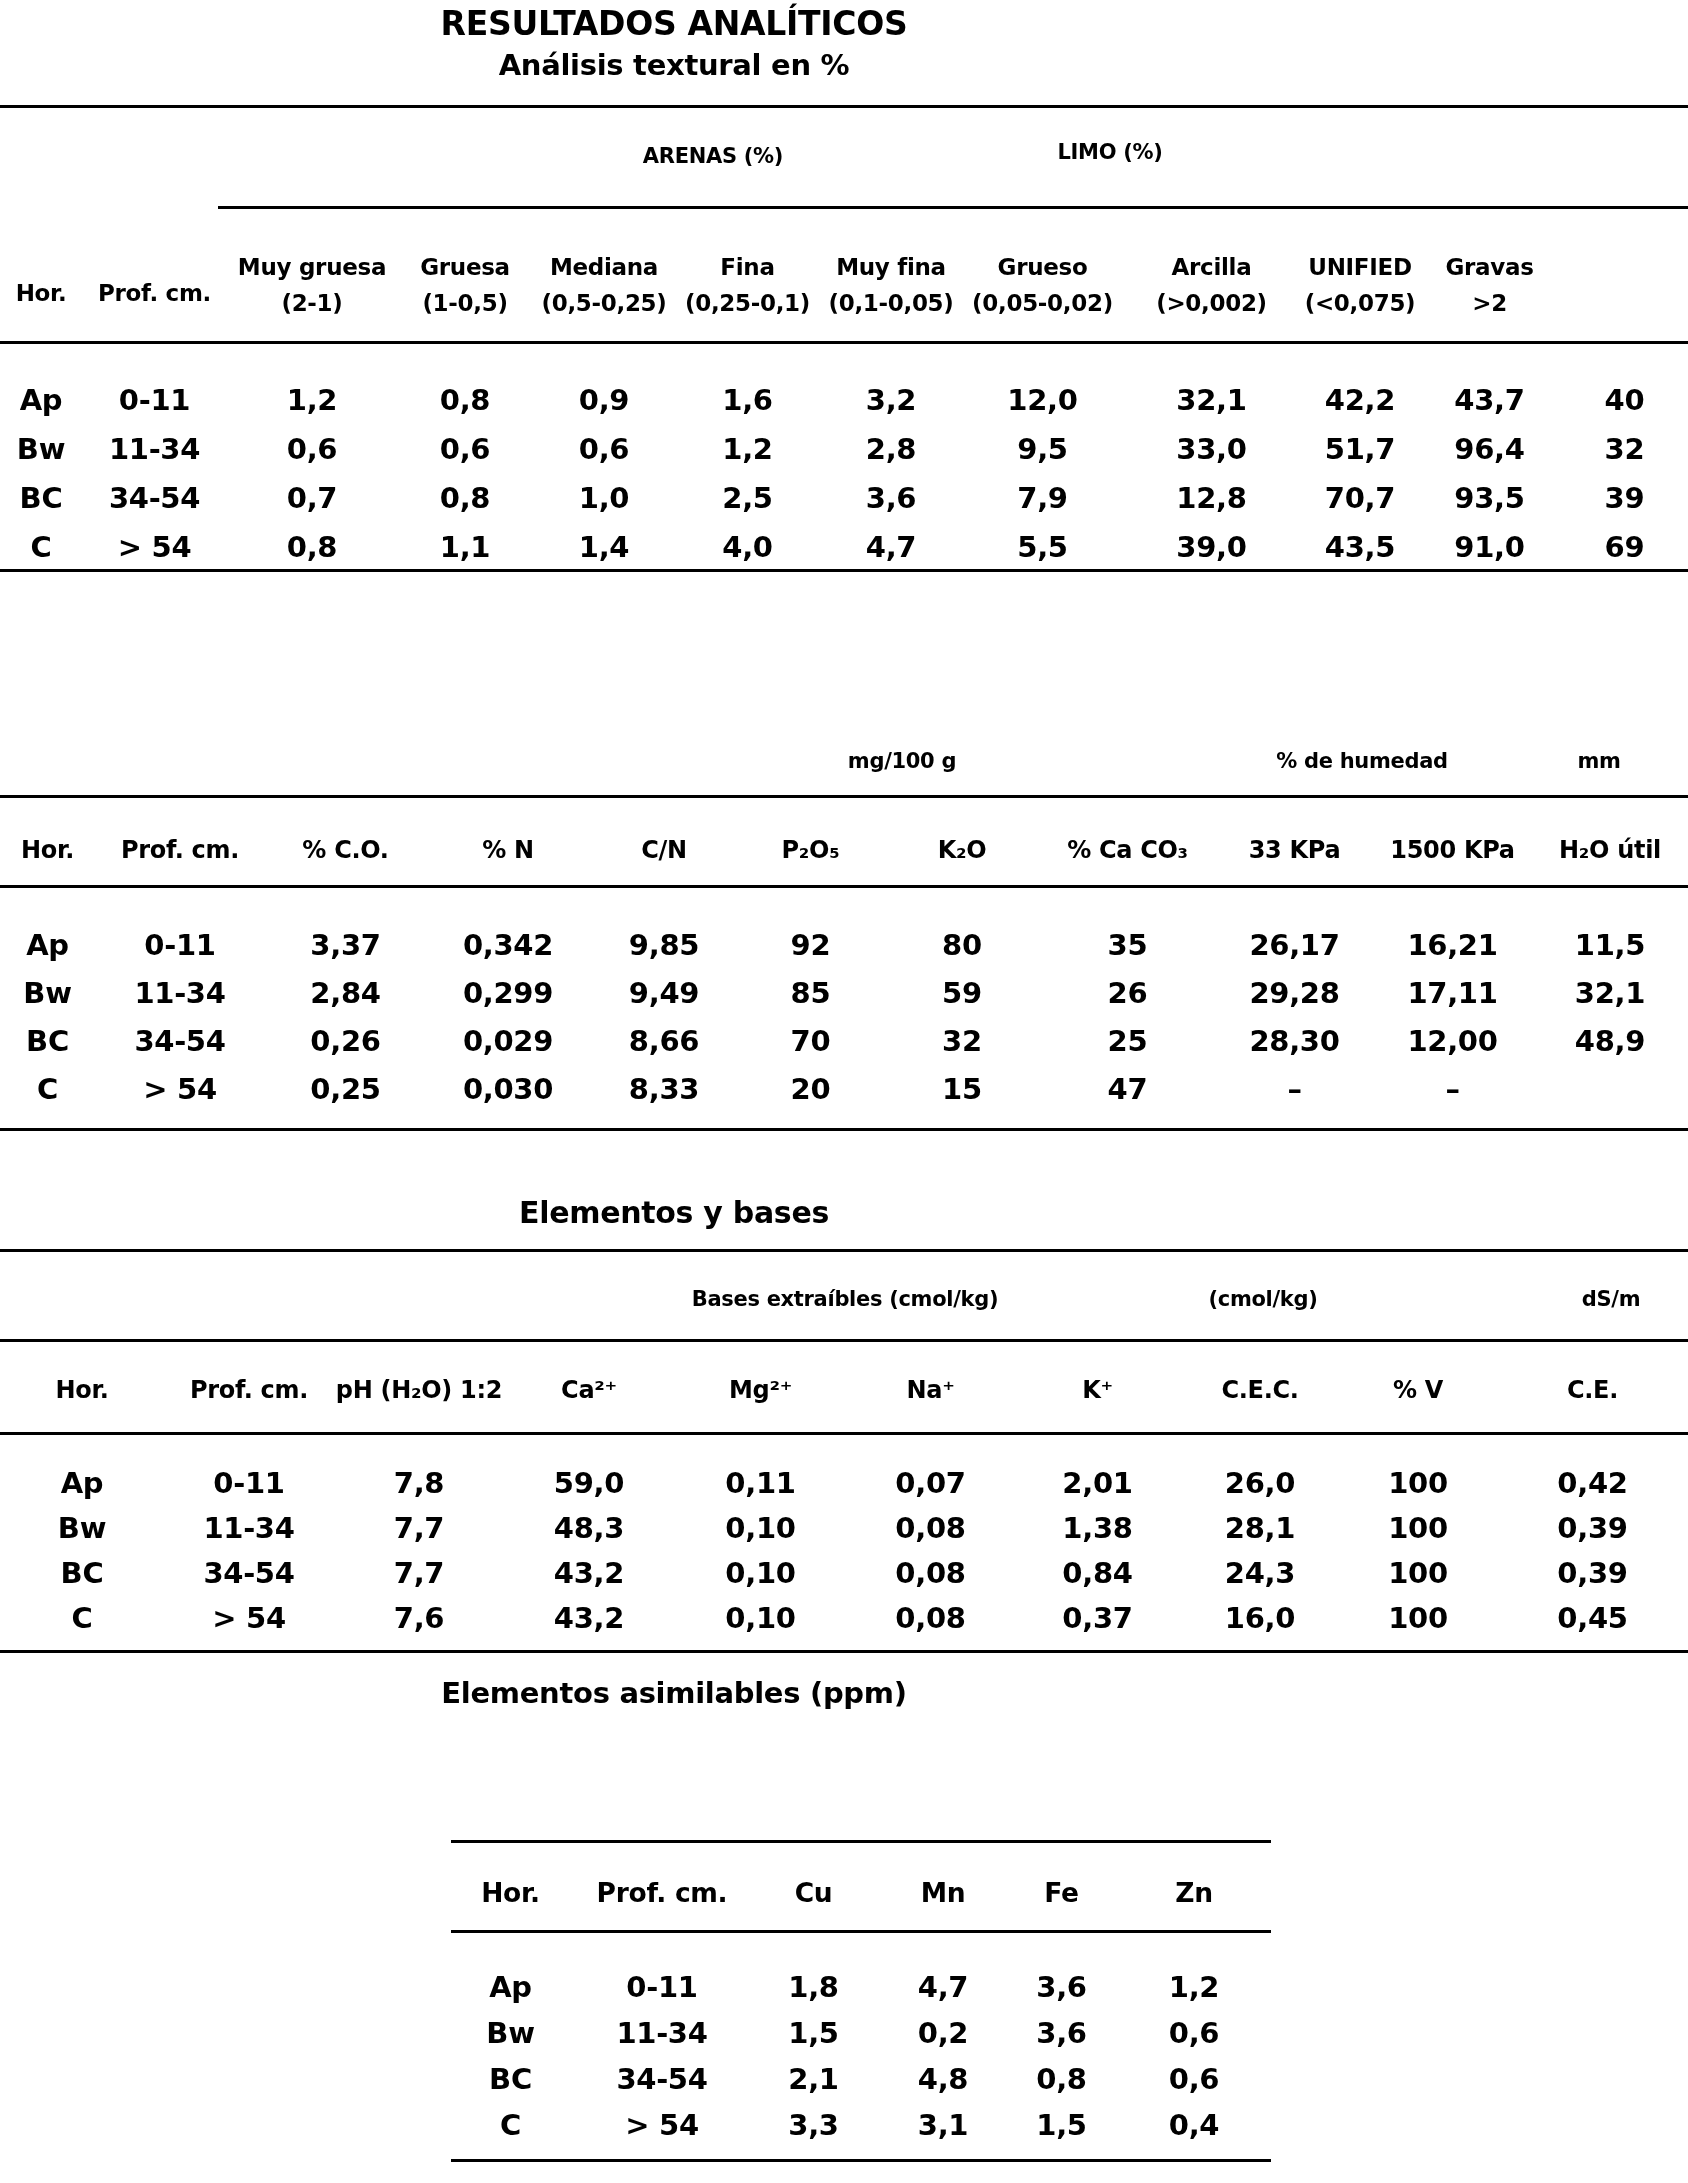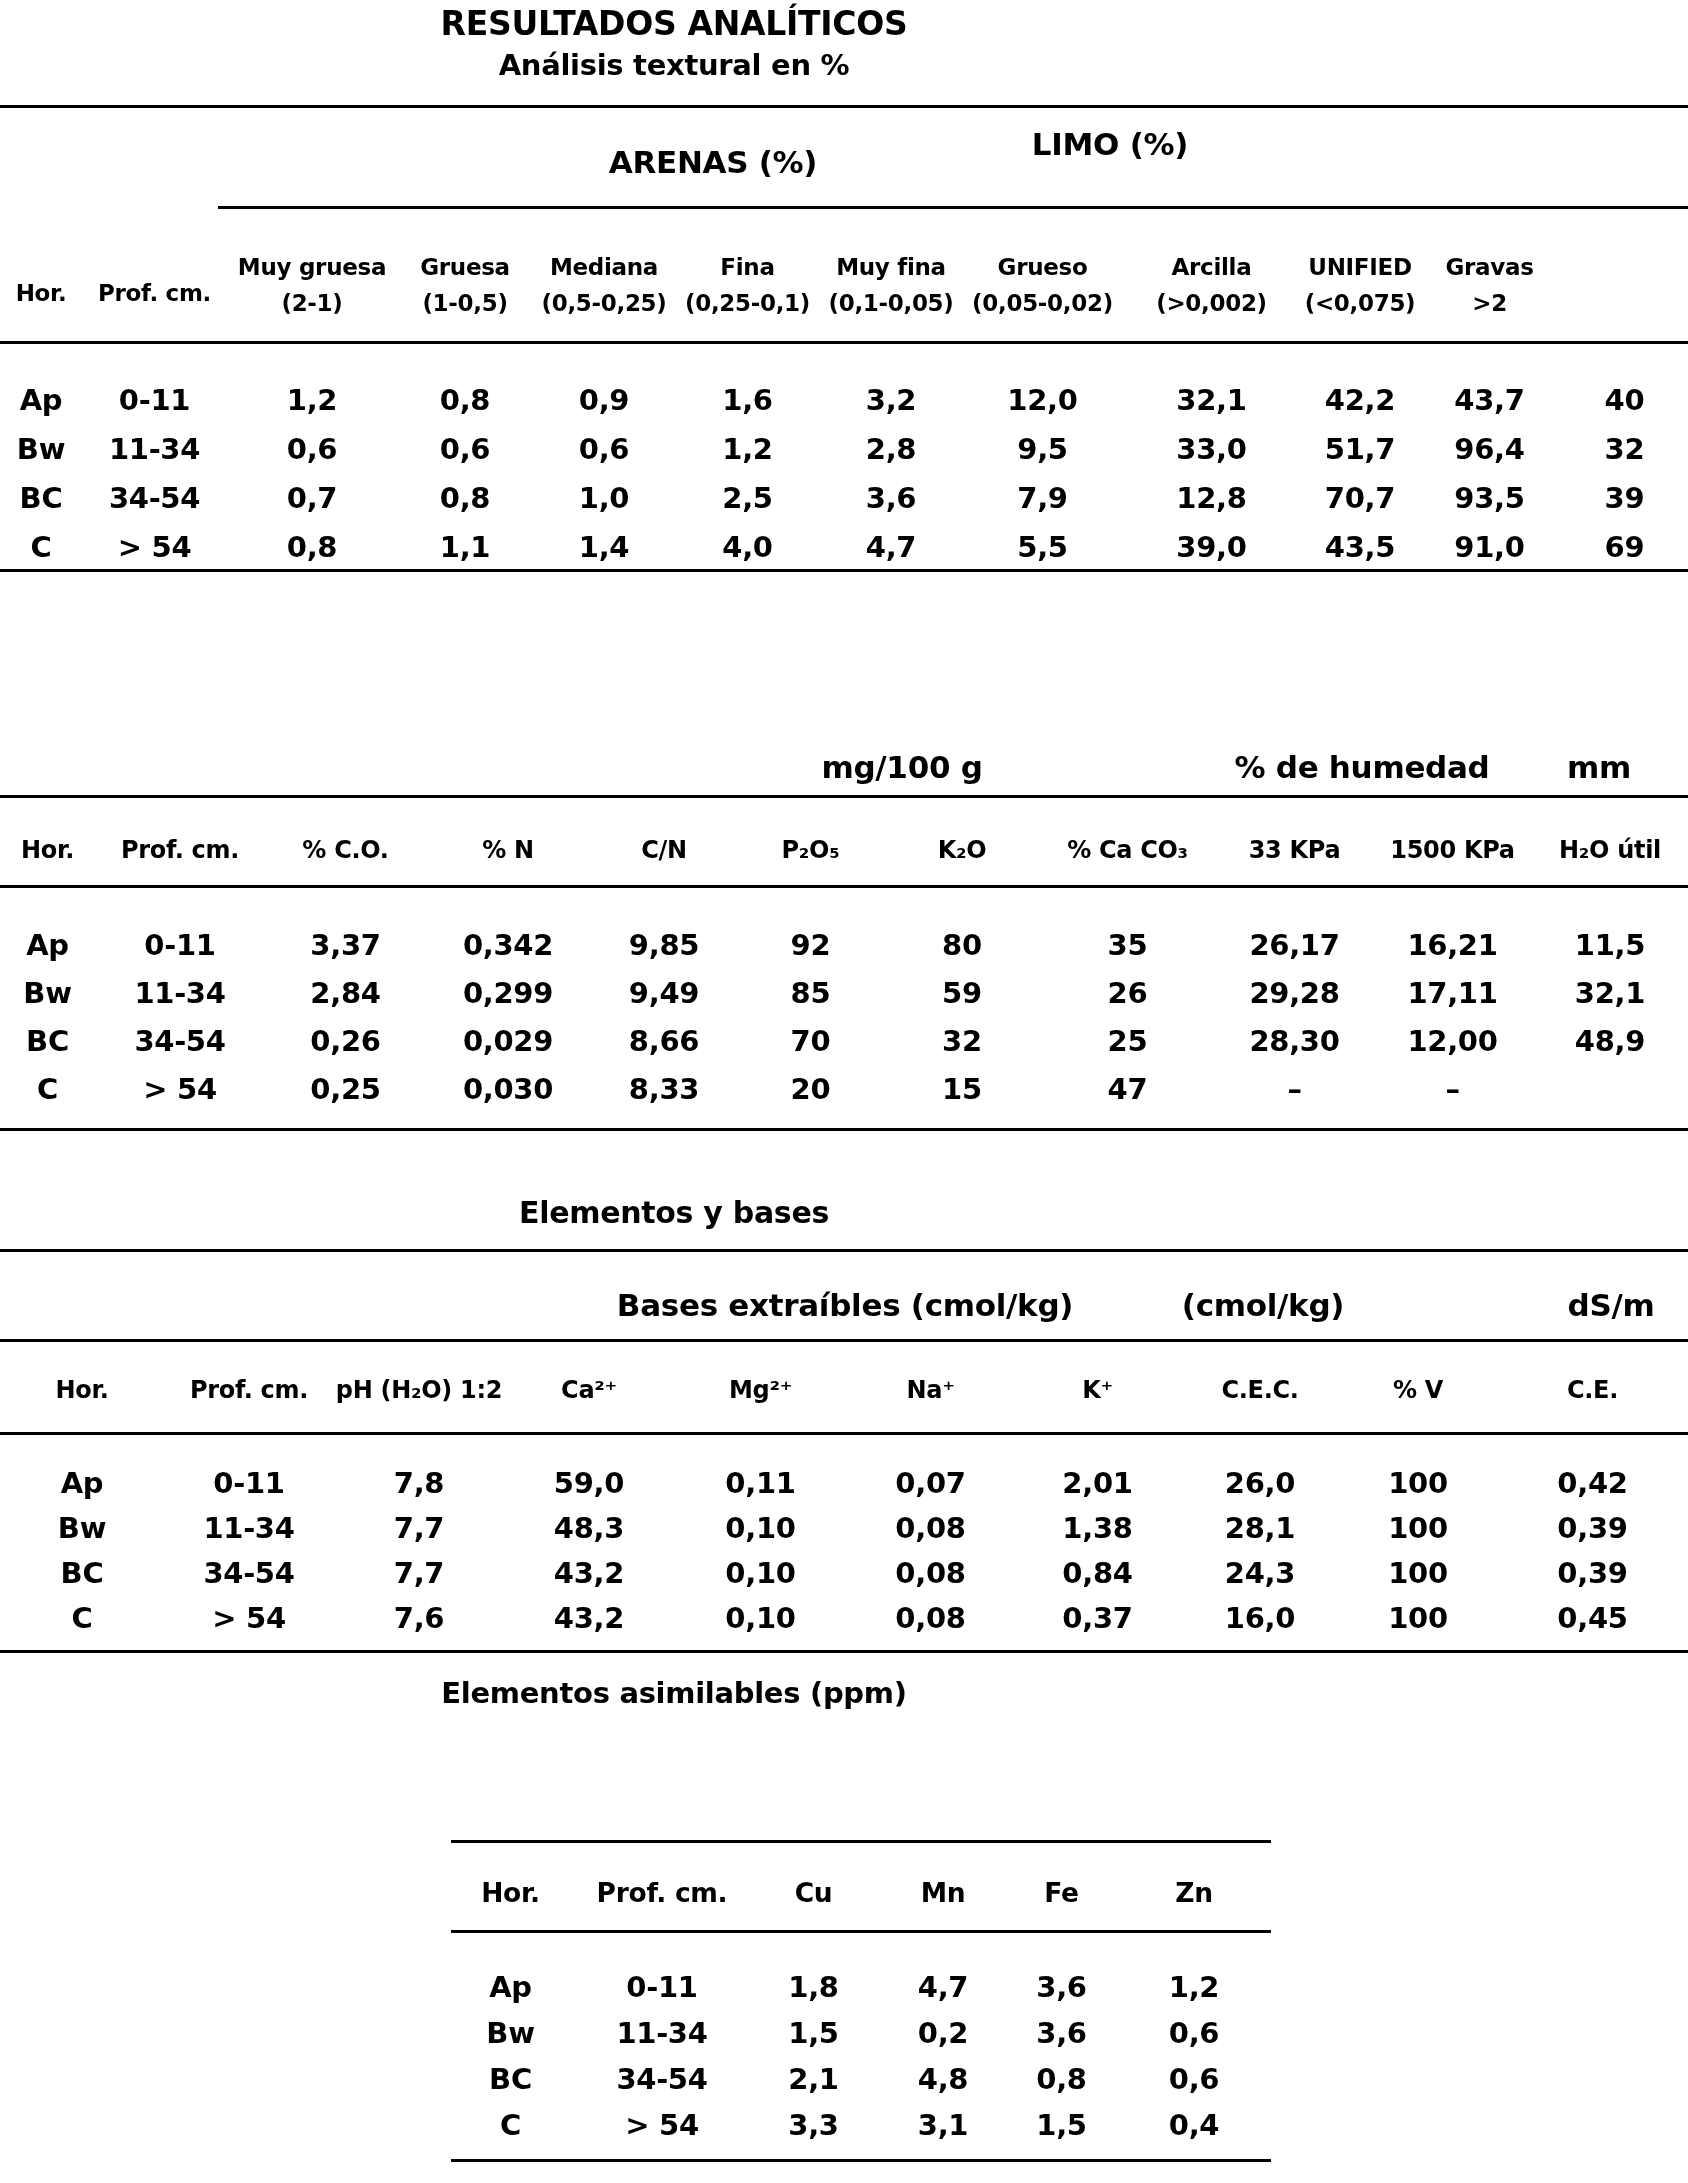--- a/index.html
+++ b/index.html
@@ -25,21 +25,21 @@
     white-space: nowrap;
   }
   .rule {
     position: absolute;
     background: #000000;
   }
   .group-label {
     position: absolute;
     transform: translateX(-50%);
     white-space: nowrap;
-    font-size: 31px;
+    font-size: 21px;
   }
   
   .t1-row { display: grid; grid-template-columns: 82px 145px 170px 136px 142px 145px 142px 161px 177px 120px 139px 131px; align-items: center; }
   .t2-row { display: grid; grid-template-columns: 95px 170px 161px 164px 148px 145px 158px 173px 161px 155px 160px; align-items: center; }
   .t3-row { display: grid; grid-template-columns: 164px 170px 170px 170px 173px 167px 167px 158px 158px 191px; align-items: center; }
   .t4-row { display: grid; grid-template-columns: 139px 164px 139px 120px 117px 148px; align-items: center; }
   .tcell { text-align: center; white-space: nowrap; }
   
   #t1-header { top: 231px; left: 0; width: 1689px; font-size: 23px; }
   #t1-header .hcell {
@@ -69,21 +69,21 @@
 </style>
 </head>
 <body>
 
 <div id="page-title" class="centered-line">RESULTADOS ANALÍTICOS</div>
 <div id="page-subtitle" class="centered-line">Análisis textural en %</div>
 
 <div class="rule" style="top:105px; left:0; width:1689px; height:3.2px;"></div>
 
 <span class="group-label" style="top:144px; left:713px;">ARENAS (%)</span>
-<span class="group-label" style="top:126px; left:1110px;">LIMO (%)</span>
+<span class="group-label" style="top:140px; left:1110px;">LIMO (%)</span>
 
 <div class="rule" style="top:206px; left:218px; width:1471px; height:2.5px;"></div>
 
 <div id="t1-header" class="abs t1-row">
   <div class="hcell">
       <span class="hname">Hor.</span>
       <span class="hrange"></span>
     </div>
   <div class="hcell">
       <span class="hname">Prof. cm.</span>

